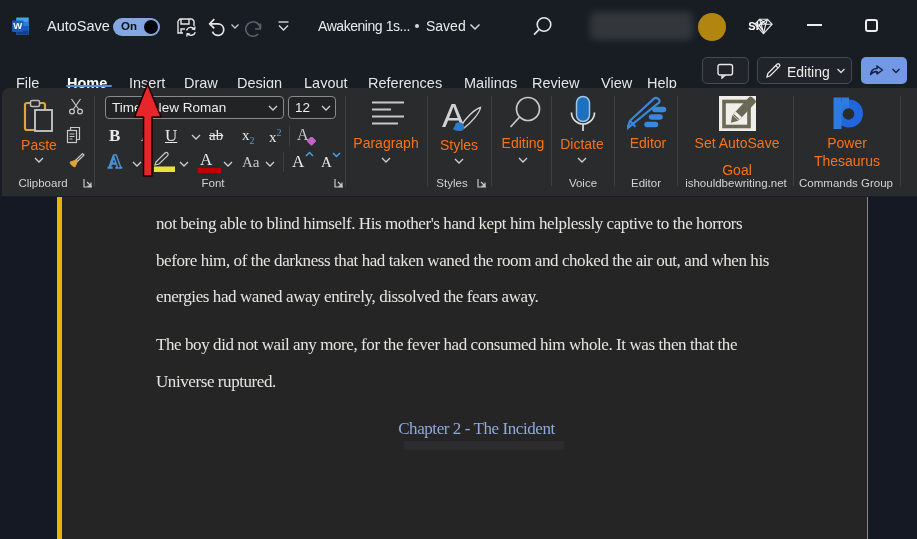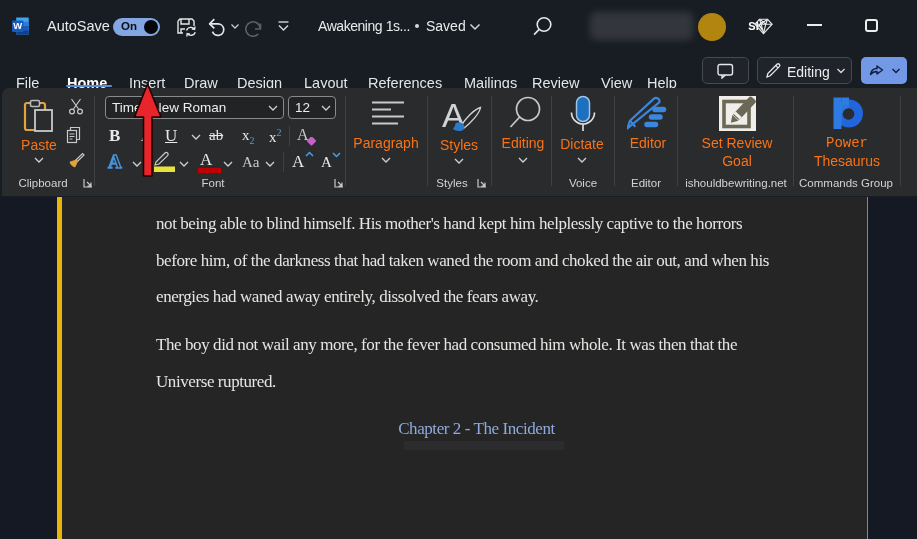--- a/index.html
+++ b/index.html
@@ -291,32 +291,32 @@
 
     <svg class="abs" style="left:716px;top:8px;" width="38" height="36" viewBox="0 0 38 36">
       <rect x="1" y="0" width="37" height="35" fill="#efeeea"></rect>
       <rect x="6" y="5.5" width="25" height="25" fill="none" stroke="#6b6855" stroke-width="3.6"></rect>
       <g transform="rotate(43 22 16)">
         <rect x="18.5" y="-3" width="8.4" height="26" rx="2" fill="#6b6855"></rect>
         <rect x="18.5" y="18.5" width="8.4" height="3.2" fill="#efeeea"></rect>
         <path d="M18.5 23.5 L26.9 23.5 L22.6 30 Z" fill="#6b6855"></path>
       </g>
     </svg>
-    <div class="rtext" style="left:735px;top:47px;">Set Review</div>
-    <div class="rtext" style="left:735px;top:65px;text-align:center;">Goal</div>
+    <div class="rtext" style="left:735px;top:47px;">Set AutoSave</div>
+    <div class="rtext" style="left:735px;top:74px;text-align:center;">Goal</div>
     <div class="rlabel" style="left:734px;">ishouldbewriting.net</div>
 
     <svg class="abs" style="left:829px;top:7px;" width="34" height="36" viewBox="0 0 34 36">
       <circle cx="18" cy="18.5" r="14" fill="#2166dc"></circle>
       <path d="M18 4.5 L18 18.5 L4 18.5 A 14 14 0 0 1 18 4.5 Z" fill="#2b77e0"></path>
       <rect x="2.5" y="2.5" width="8" height="31.5" fill="#2e7ce2"></rect>
       <path d="M10.5 2.5 L18 2.5 L18 10 L10.5 10 Z" fill="#2e7ce2"></path>
       <circle cx="17.5" cy="19" r="5.8" fill="#2a2b2c"></circle>
     </svg>
-    <div class="rtext" style="left:845px;top:47px;font-family:Liberation Mono, monospace;">Power</div>
+    <div class="rtext" style="left:845px;top:47px;">Power</div>
     <div class="rtext" style="left:845px;top:65px;">Thesaurus</div>
     <div class="rlabel" style="left:844px;">Commands Group</div>
   </div>
 
   <div id="docarea">
     <div id="page">
       <div class="dline" style="top:18px;">not being able to blind himself. His mother's hand kept him helplessly captive to the horrors</div>
       <div class="dline" style="top:54.5px;">before him, of the darkness that had taken waned the room and choked the air out, and when his</div>
       <div class="dline" style="top:139px;">The boy did not wail any more, for the fever had consumed him whole. It was then that the</div>
       <div class="dline" style="top:91px;">energies had waned away entirely, dissolved the fears away.</div>

